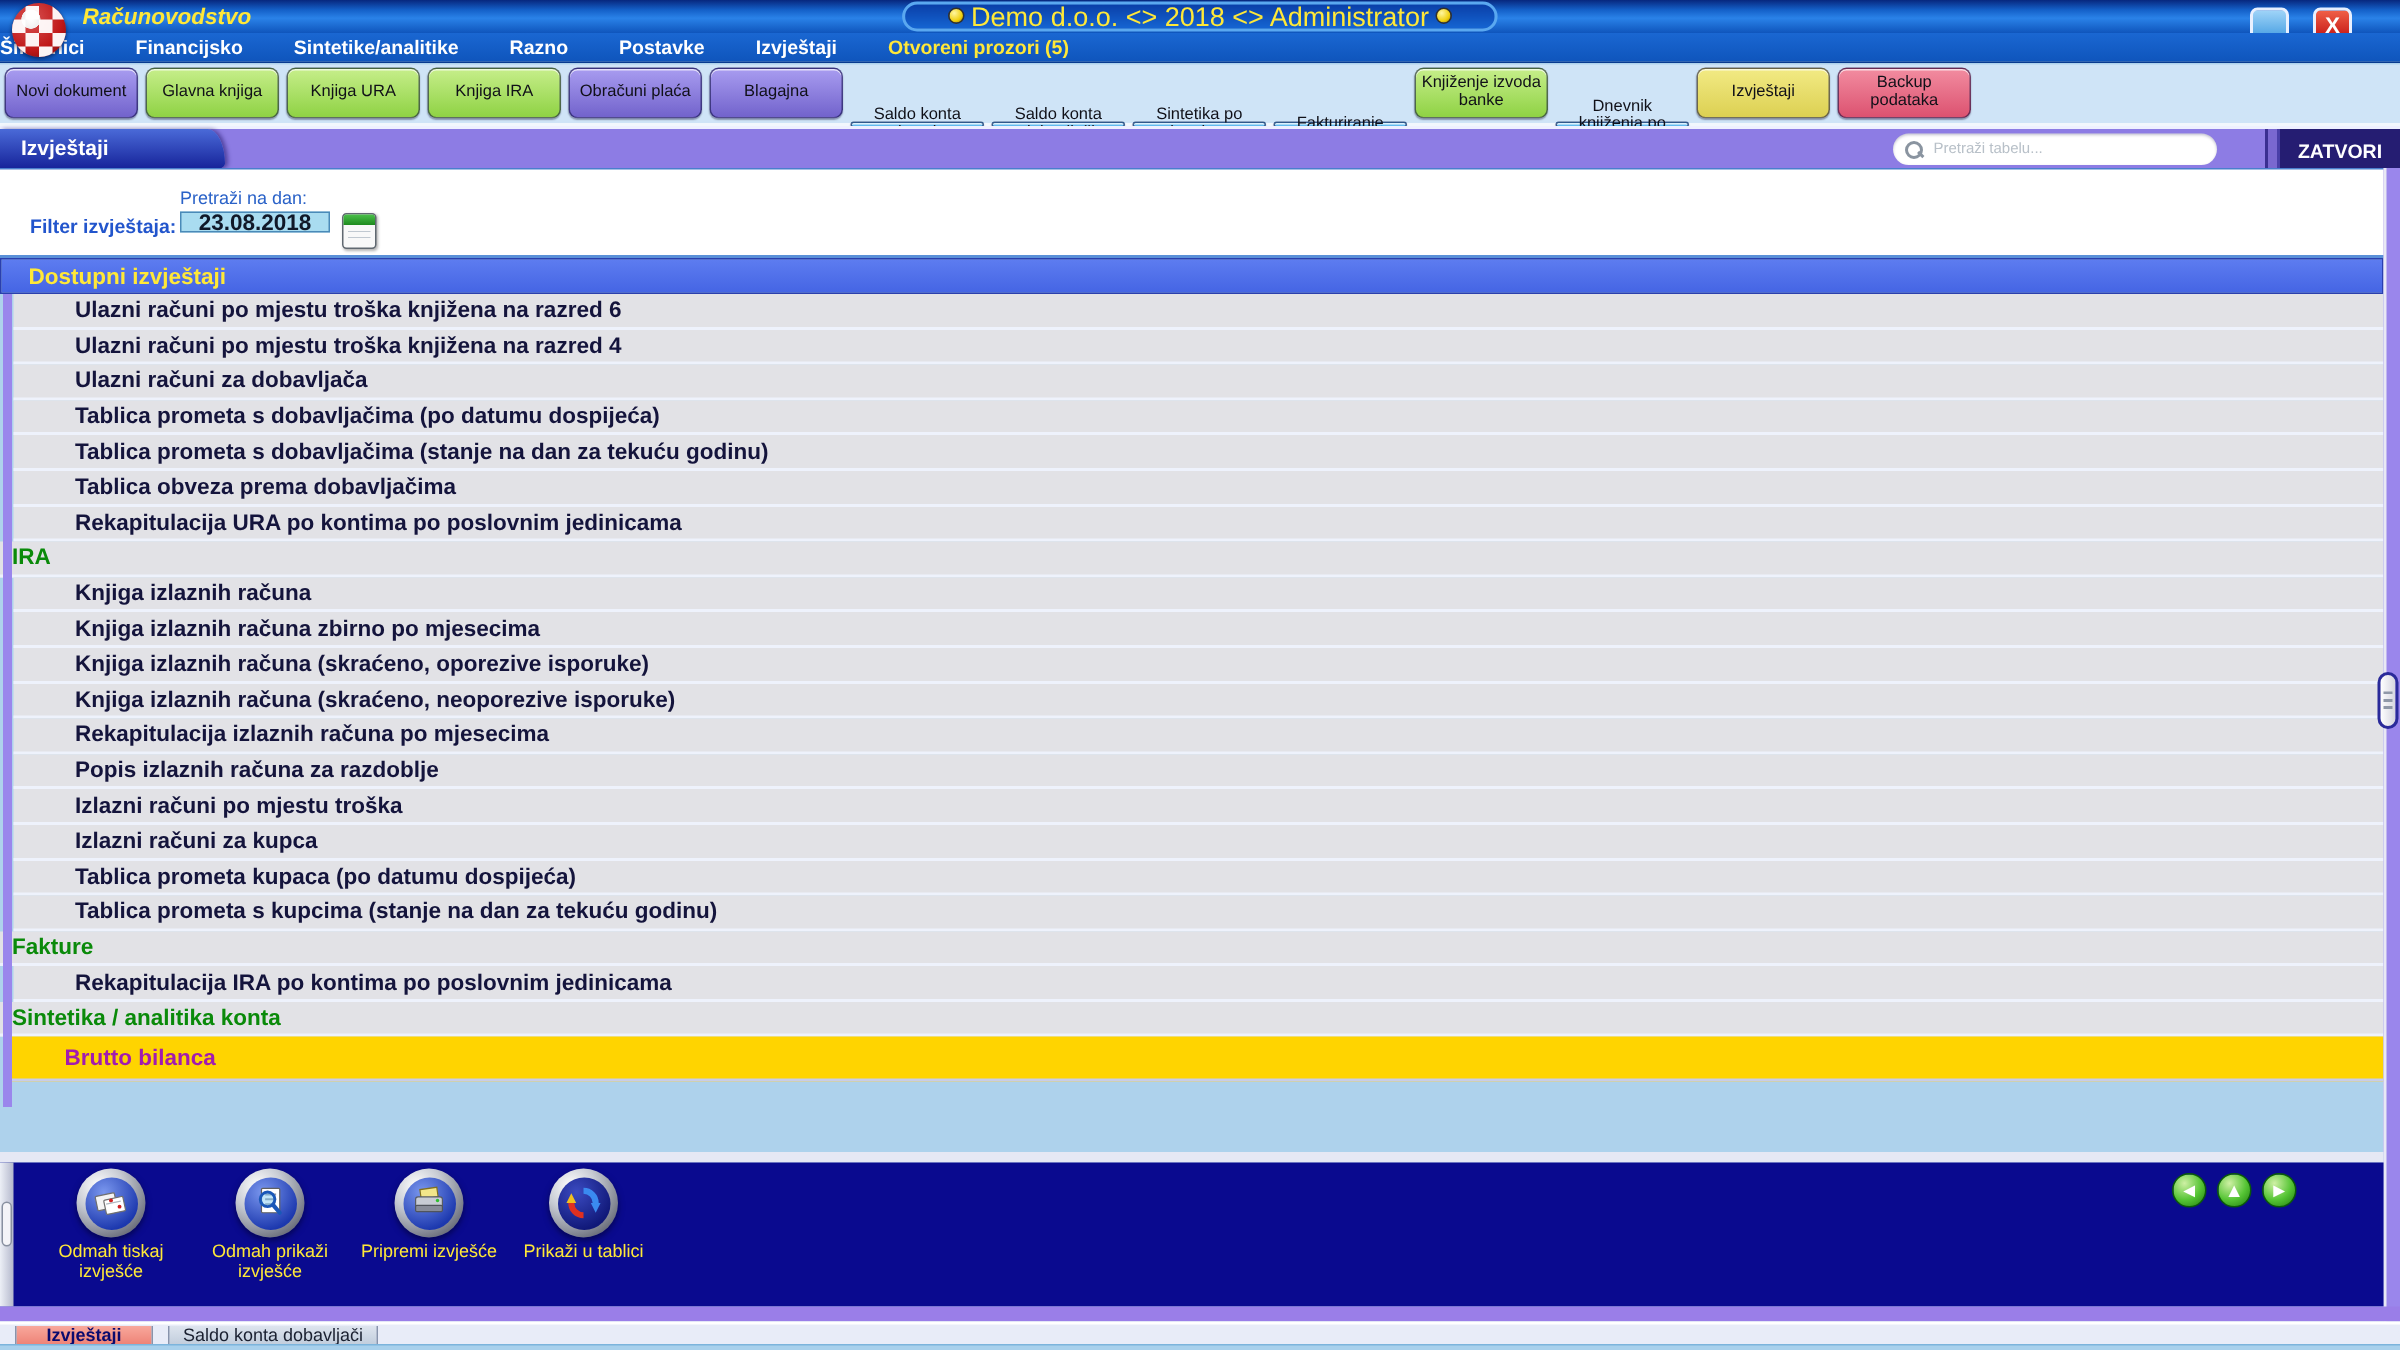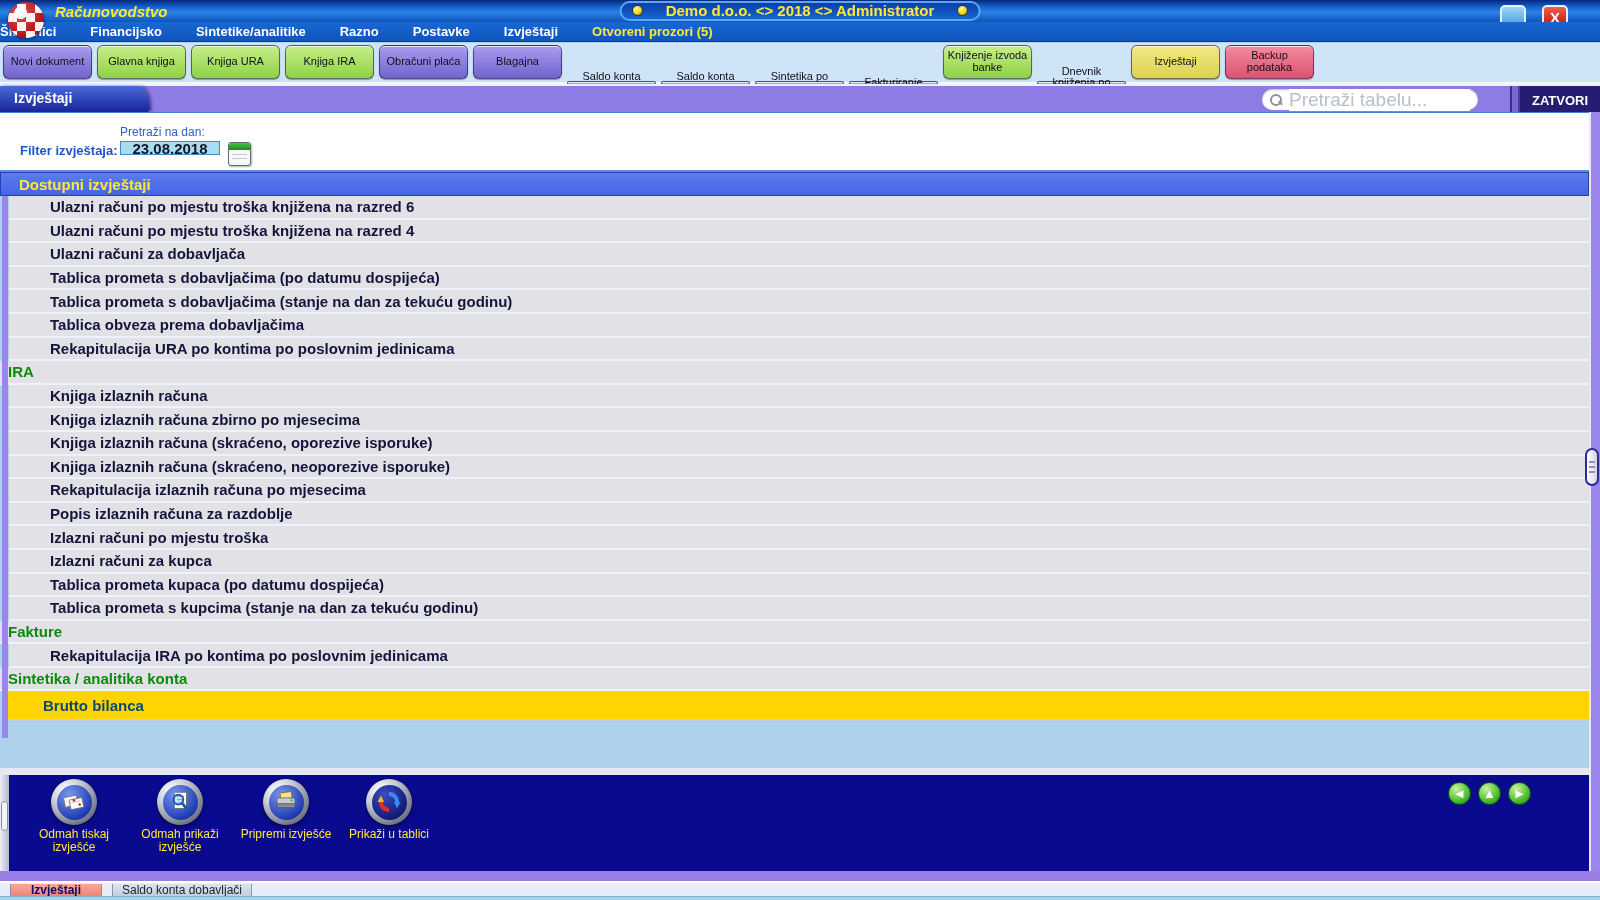--- a/index.html
+++ b/index.html
@@ -11,21 +11,21 @@
   .titlebar { position:absolute; left:0; top:0; right:0; height:22px;
     background:linear-gradient(180deg,#07277e 0%,#1460c8 30%,#2a82e8 55%,#0f55bc 100%);
     display:flex; align-items:center; }
   .logo { position:absolute; left:8px; top:2px; width:36px; height:36px; z-index:30; border-radius:50%;
     background:radial-gradient(circle at 35% 30%, #ffffff 0%, #f0f0f0 18%, #d04040 19%, #c01818 60%, #6a0808 100%);
     overflow:hidden; box-shadow:0 1px 3px rgba(0,0,20,.6); }
   .logo .sq { position:absolute; background:#fff; width:9px; height:9px; opacity:.95; }
   .app-title { position:absolute; left:55px; top:3px; color:#ffe838; font-size:15px; font-weight:bold; font-style:italic; }
   .session-pill { position:absolute; left:50%; top:1px; transform:translateX(-50%);
     background:linear-gradient(180deg,#0a3fa8,#1565d2); border:2px solid #5aa8f0; border-radius:11px;
-    height:20px; line-height:16px; padding:0 44px; color:#ffe838; font-size:15px; font-weight:bold; white-space:nowrap;text-align:center; }
+    height:20px; line-height:16px; padding:0 44px; color:#ffe838; font-size:18px; font-weight:normal; white-space:nowrap;text-align:center; }
   .pill-dot { position:absolute; top:5px; width:11px; height:11px; border-radius:50%;
     background:radial-gradient(circle at 35% 30%, #fff6a0, #f0d010 60%, #907800); border:1px solid #303030; }
   .pill-dot.left { left:calc(50% - 168px); }
   .pill-dot.right { left:calc(50% + 157px); }
   .winbtn { position:absolute; top:5px; width:26px; height:24px; border-radius:5px; border:2px solid #e8f0ff;
     display:flex; align-items:center; justify-content:center; color:#fff; font-weight:bold; cursor:pointer; }
   .winbtn.min { right:74px; background:linear-gradient(180deg,#9fd4f8,#3f9ae0); font-size:14px; }
   .winbtn.close { right:32px; background:linear-gradient(180deg,#f06048,#c01010); font-size:15px; }
 
   
@@ -54,21 +54,21 @@
     border-top:2px solid #eef0ff; }
   .panel-tab { position:absolute; left:0; top:0; width:150px; height:28px;
     background:linear-gradient(180deg,#4a6ad8,#131f96); border-radius:0 14px 14px 0/0 28px 6px 0;
     box-shadow:2px 0 3px rgba(20,10,90,.5); }
   .panel-tab span { position:absolute; left:14px; top:4px; color:#ffffff; font-size:14px; font-weight:bold; }
   .search-wrap { position:absolute; right:122px; top:3px; width:216px; height:21px; background:#ffffff;
     border-radius:11px; display:flex; align-items:center; padding:0 8px; box-shadow:inset 0 1px 2px rgba(0,0,60,.25); }
   .search-wrap .mag { width:12px; height:12px; position:relative; margin-right:7px; flex:none; }
   .mag::before { content:""; position:absolute; left:0; top:0; width:8px; height:8px; border:2px solid #8a94a0; border-radius:50%; }
   .mag::after { content:""; position:absolute; left:8px; top:8px; width:5px; height:2px; background:#8a94a0; transform:rotate(45deg); }
-  .search-wrap input { border:none; outline:none; width:100%; font-size:19px; color:#404850; font-family:inherit; }
+  .search-wrap input { border:none; outline:none; width:100%; font-size:10px; color:#404850; font-family:inherit; }
   .search-wrap input::placeholder { color:#b8c0c8; }
   .zatvori { position:absolute; right:0; top:0; width:82px; height:28px; background:#251d72;
     border-left:2px solid #4a3fa8; box-shadow:-6px 0 0 #7a68d0, -8px 0 0 #3a2f92; color:#ffffff;
     font-size:13px; font-weight:bold; display:flex; align-items:center; justify-content:center; cursor:pointer; }
 
   
   .filter { position:absolute; left:0; top:112px; right:0; height:60px; background:#ffffff;
     border-top:1px solid #4a7ecc; border-bottom:2px solid #5a90d8; }
   .filter-label { position:absolute; left:20px; top:30px; color:#2255cc; font-size:13px; font-weight:bold; }
   .date-label { position:absolute; left:120px; top:12px; color:#2a62c8; font-size:12px; }
@@ -80,21 +80,21 @@
   .cal-icon::after { content:""; position:absolute; left:3px; top:11px; right:3px; height:8px;
     background:repeating-linear-gradient(180deg,#c0c8d0 0 1px,transparent 1px 4px); }
 
   
   .list-region { position:absolute; left:0; top:172px; right:11px; }
   .list-header { height:24px; background:linear-gradient(180deg,#5d7cf0,#4565e4); border:1px solid #2a3fae;
     color:#ffe838; font-size:15px; font-weight:bold; display:flex; align-items:center; padding-left:18px; }
   .row { height:23.6px; background:#e2e2e6; border-bottom:2px solid #eef2fc; margin-left:9px;
     display:flex; align-items:center; font-size:15px; font-weight:bold; color:#14143c; padding-left:41px; cursor:pointer; }
   .row.section { padding-left:8px; margin-left:0; color:#0a8a0a; cursor:default; }
-  .row.selected { height:30px; background:#ffd400; color:#0c4a6e; border-bottom:2px solid #c8cde8; margin-left:2px; }
+  .row.selected { height:30px; background:#ffd400; color:#a21caf; border-bottom:2px solid #c8cde8; margin-left:2px; }
   .left-strip { position:absolute; left:2px; top:196px; width:6px; height:542px; background:#9a86ec; }
   .right-strip { position:absolute; right:0; top:112px; width:11px; height:769px; background:#9a86ec; border-left:2px solid #e8e8f4; }
   .scroll-thumb { position:absolute; right:1px; top:448px; width:14px; height:38px; z-index:5;
     background:linear-gradient(90deg,#ffffff,#d4d4de); border:2px solid #2a2a9a; border-radius:8px; cursor:grab; }
   .scroll-thumb::after { content:""; position:absolute; left:2px; right:2px; top:11px; height:14px;
     background:repeating-linear-gradient(180deg,#9098a8 0 2px,transparent 2px 5px); }
 
   
   .footer-gap { position:absolute; left:0; top:768px; right:11px; height:7px; background:#e6e8f4; }
   .footer { position:absolute; left:0; top:775px; right:11px; height:96px; background:#0a0a8f; }

